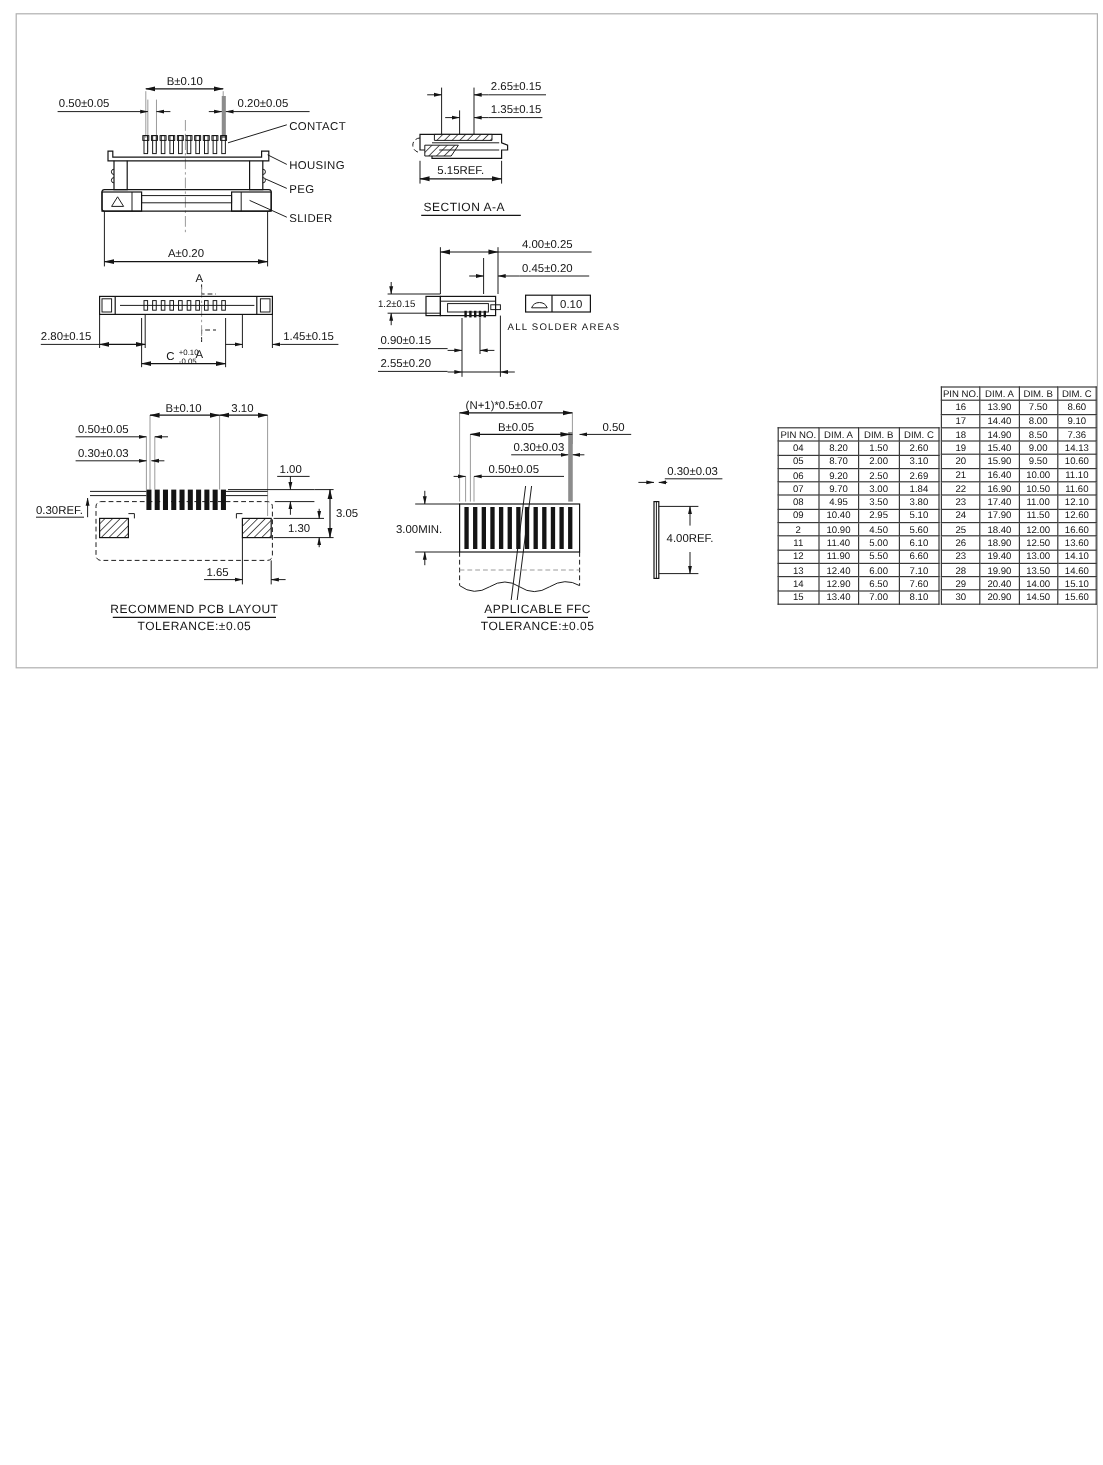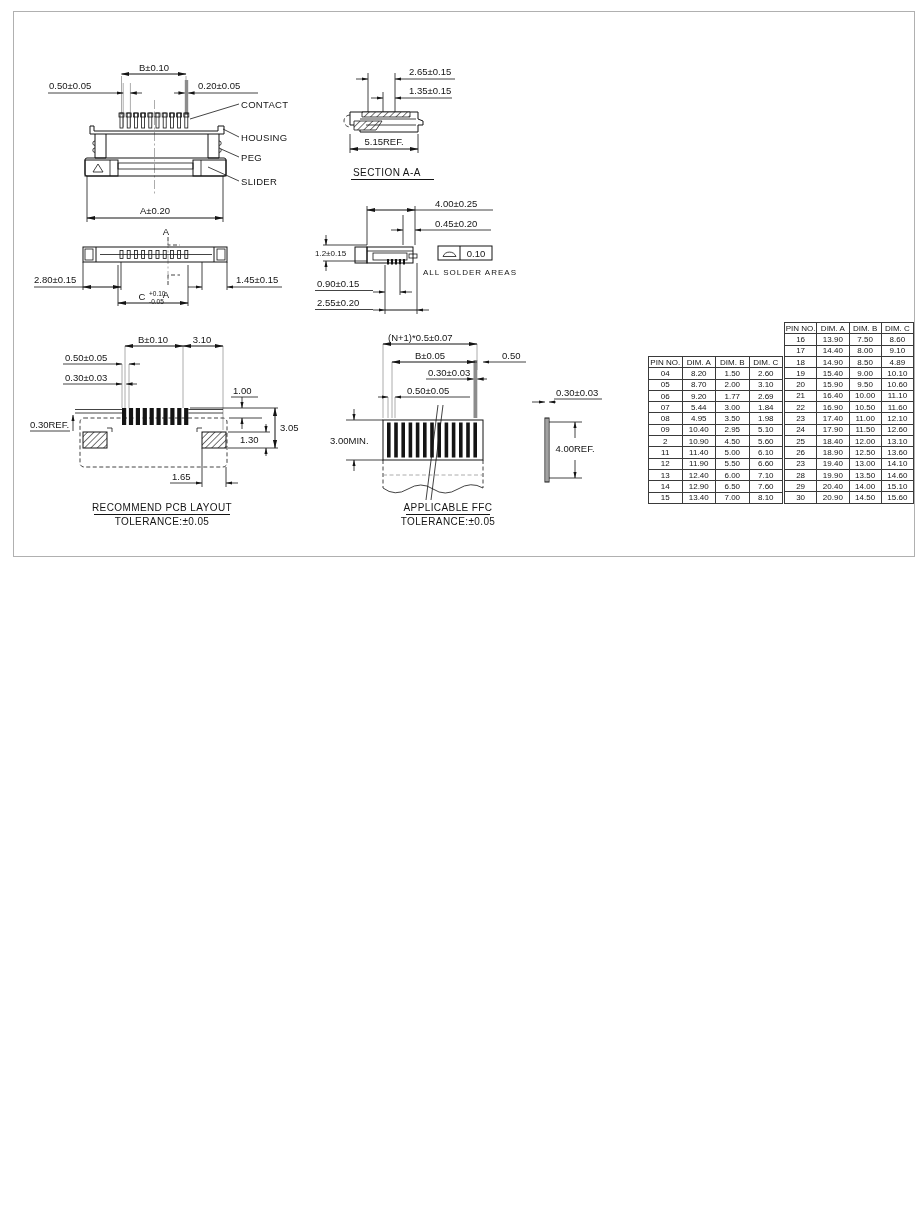--- a/index.html
+++ b/index.html
@@ -423,34 +423,34 @@
           </tr>
           <tr>
             <td>05</td>
             <td>8.70</td>
             <td>2.00</td>
             <td>3.10</td>
           </tr>
           <tr>
             <td>06</td>
             <td>9.20</td>
-            <td>1.77</td>
+            <td>2.50</td>
             <td>2.69</td>
           </tr>
           <tr>
             <td>07</td>
-            <td>5.44</td>
+            <td>9.70</td>
             <td>3.00</td>
             <td>1.84</td>
           </tr>
           <tr>
             <td>08</td>
             <td>4.95</td>
             <td>3.50</td>
-            <td>1.98</td>
+            <td>3.80</td>
           </tr>
           <tr>
             <td>09</td>
             <td>10.40</td>
             <td>2.95</td>
             <td>5.10</td>
           </tr>
           <tr>
             <td>2</td>
             <td>10.90</td>
@@ -508,27 +508,27 @@
           <tr>
             <td>17</td>
             <td>14.40</td>
             <td>8.00</td>
             <td>9.10</td>
           </tr>
           <tr>
             <td>18</td>
             <td>14.90</td>
             <td>8.50</td>
-            <td>4.89</td>
+            <td>7.36</td>
           </tr>
           <tr>
             <td>19</td>
             <td>15.40</td>
             <td>9.00</td>
-            <td>10.10</td>
+            <td>14.13</td>
           </tr>
           <tr>
             <td>20</td>
             <td>15.90</td>
             <td>9.50</td>
             <td>10.60</td>
           </tr>
           <tr>
             <td>21</td>
             <td>16.40</td>
@@ -550,21 +550,21 @@
           <tr>
             <td>24</td>
             <td>17.90</td>
             <td>11.50</td>
             <td>12.60</td>
           </tr>
           <tr>
             <td>25</td>
             <td>18.40</td>
             <td>12.00</td>
-            <td>13.10</td>
+            <td>16.60</td>
           </tr>
           <tr>
             <td>26</td>
             <td>18.90</td>
             <td>12.50</td>
             <td>13.60</td>
           </tr>
           <tr>
             <td>23</td>
             <td>19.40</td>

